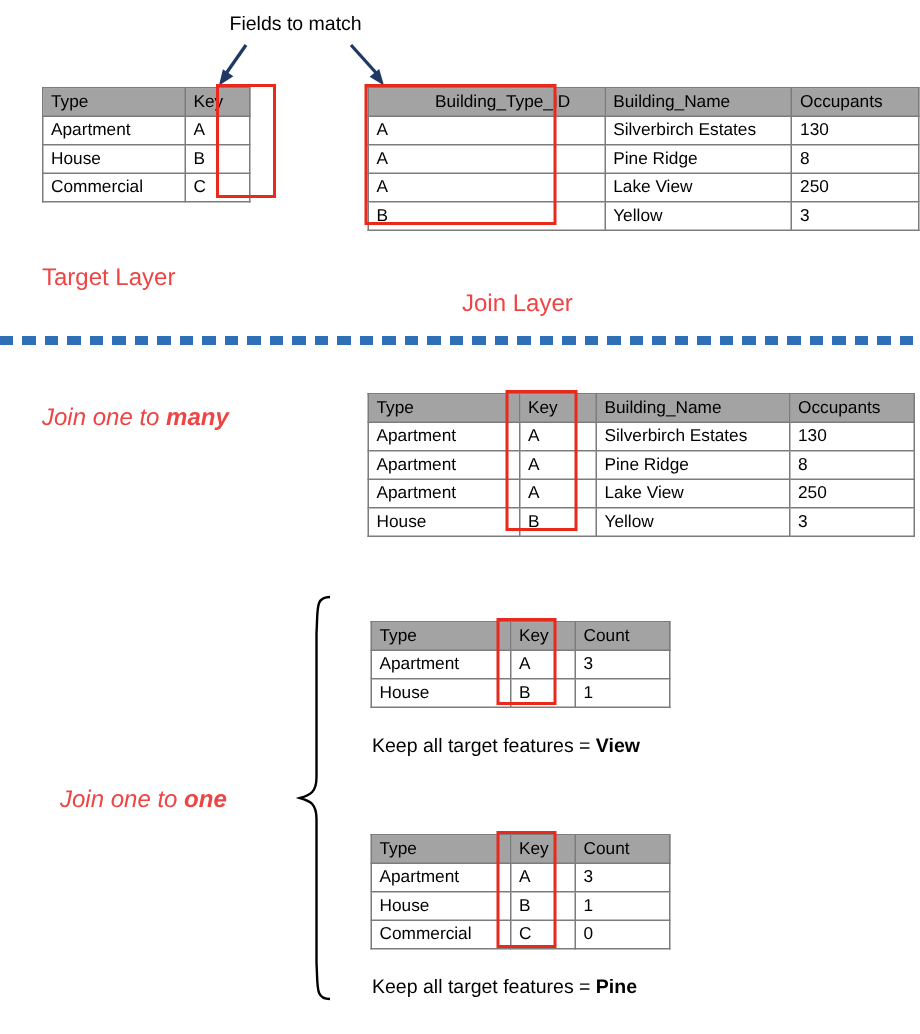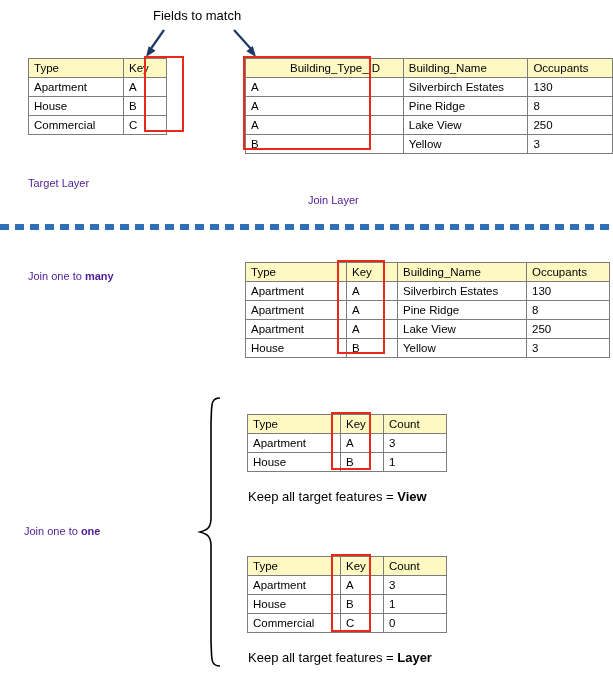--- a/index.html
+++ b/index.html
@@ -26,40 +26,40 @@
   table.grid td, table.grid th {
     border: 1px solid #7c7c7c;
     padding: 2px 5px;
     text-align: left;
     font-weight: normal;
     white-space: nowrap;
     height: 14px;
     line-height: 14px;
   }
   table.grid thead td {
-    background: #fef9c3;
+    background: #a3a3a3;
     color: #000;
   }
 
   
   .hl {
     position: absolute;
     border: 2px solid #e8291c;
     box-sizing: border-box;
     pointer-events: none;
   }
 
   
   .lbl {
     font-size: 13px;
     color: #000;
   }
   .lbl-big {
-    font-size: 11px;
-    color: #4c1d95;
+    font-size: 16px;
+    color: #ef4444;
   }
   .bold { font-weight: bold; }
 
   
   .divider {
     position: absolute;
     left: 0;
     top: 224px;
     width: 613px;
     height: 6px;
@@ -153,21 +153,21 @@
 
 <div class="abs lbl-big" style="left:28px; top:177px;">
   <span>Target Layer</span>
 </div>
 <div class="abs lbl-big" style="left:308px; top:194px;">
   <span>Join Layer</span>
 </div>
 
 <div class="divider"></div>
 
-<div class="abs lbl-big" style="left:28px; top:270px;">
+<div class="abs lbl-big" style="left:28px; top:270px;font-style:italic;">
   <span>Join one to </span><span class="bold">many</span>
 </div>
 
 <div class="abs" style="left:245px; top:262px;">
   <table class="grid">
     <thead>
       <tr>
         <td style="width:90px;">Type</td>
         <td style="width:40px;">Key</td>
         <td style="width:118px;">Building_Name</td>
@@ -197,21 +197,21 @@
         <td>House</td>
         <td>B</td>
         <td>Yellow</td>
         <td>3</td>
       </tr>
     </tbody>
   </table>
   <div class="hl" style="left:92px; top:-2px; width:48px; height:94px;"></div>
 </div>
 
-<div class="abs lbl-big" style="left:24px; top:525px;">
+<div class="abs lbl-big" style="left:40px; top:525px;font-style:italic;">
   <span>Join one to </span><span class="bold">one</span>
 </div>
 
 <svg class="brace" style="left:196px; top:396px;" width="34" height="272" viewBox="0 0 34 272">
   <path d="M24 2 C14 2 16 10 15 26 L15 122 C15 132 11 134 4 136 C11 138 15 140 15 150 L15 246 C16 262 14 270 24 270" fill="none" stroke="#000000" stroke-width="1.6"></path>
 </svg>
 
 <div class="abs" style="left:247px; top:414px;">
   <table class="grid">
     <thead>
@@ -265,14 +265,14 @@
         <td>Commercial</td>
         <td>C</td>
         <td>0</td>
       </tr>
     </tbody>
   </table>
   <div class="hl" style="left:84px; top:-2px; width:40px; height:78px;"></div>
 </div>
 
 <div class="abs lbl" style="left:248px; top:650px;">
-  <span>Keep all target features = </span><span class="bold">Layer</span>
+  <span>Keep all target features = </span><span class="bold">Pine</span>
 </div>
 
 </body></html>

